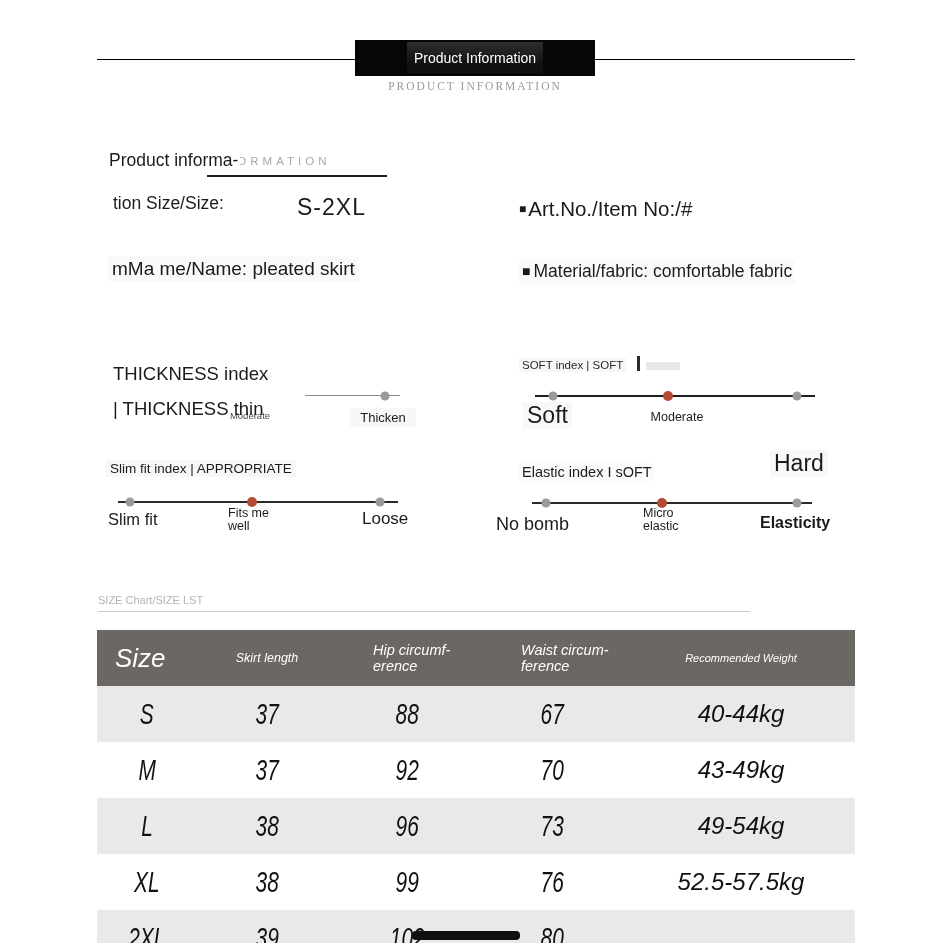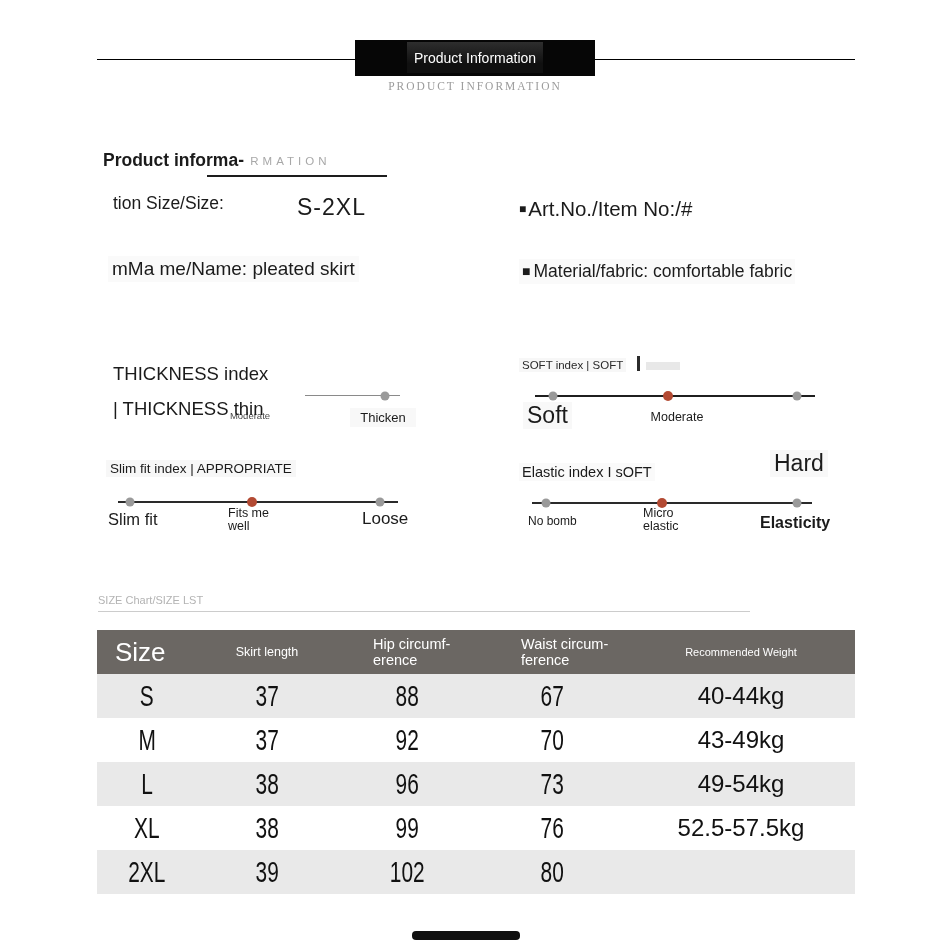--- a/index.html
+++ b/index.html
@@ -10,21 +10,21 @@
   .hline{position:absolute;left:97px;top:59px;width:758px;height:1px;background:#000;}
   .banner{position:absolute;left:355px;top:40px;width:240px;height:36px;background:#060606;}
   .banner-inner{position:absolute;left:52px;top:2px;width:136px;height:31px;
                 background:linear-gradient(180deg,#2e2e2e 0%,#101010 70%);}
   .banner-title{position:absolute;left:0;top:0;width:100%;height:100%;display:flex;
                 align-items:center;justify-content:center;color:#fff;font-size:14px;white-space:nowrap;}
   .ghost-header{position:absolute;left:345px;top:80px;width:260px;text-align:center;
                 font-family:"Liberation Serif",serif;font-size:11.5px;letter-spacing:2px;color:#9b9b9b;}
 
   
-  .p-line1{position:absolute;left:103px;top:150px;font-size:17.5px;background:#fff;z-index:2;padding-right:2px;font-weight:bold;}
+  .p-line1{position:absolute;left:109px;top:150px;font-size:17.5px;background:#fff;z-index:2;padding-right:2px;}
   .p-ghost{position:absolute;left:214px;top:155px;font-size:11.5px;letter-spacing:4px;color:#a8a8a8;z-index:1;white-space:nowrap;}
   .p-underline{position:absolute;left:207px;top:175px;width:180px;height:2px;background:#1d1d1d;z-index:1;}
   .p-line2{position:absolute;left:113px;top:193px;font-size:17.5px;}
   .p-size{position:absolute;left:297px;top:194px;font-size:23px;letter-spacing:1px;}
   .p-name{position:absolute;left:108px;top:256px;font-size:19px;background:#fafafa;padding:2px 4px;}
   .p-art{position:absolute;left:519px;top:197px;font-size:20.5px;}
   .p-art .sq{font-size:12px;vertical-align:3px;margin-right:2px;}
   .p-mat{position:absolute;left:519px;top:259px;font-size:17.5px;background:#fafafa;padding:2px 3px;}
   .p-mat .sq{font-size:14px;vertical-align:1px;margin-right:3px;}
 
@@ -52,29 +52,29 @@
   
   .f-title{position:absolute;left:106px;top:460px;font-size:13.5px;background:#f7f7f7;padding:1px 4px;}
   .f-line{position:absolute;left:118px;top:501px;width:280px;height:1.5px;background:#2a2a2a;}
   .f-left{position:absolute;left:108px;top:510px;font-size:16.5px;}
   .f-mid{position:absolute;left:228px;top:507px;font-size:12.5px;line-height:1.05;}
   .f-right{position:absolute;left:362px;top:509px;font-size:17px;}
 
   
   .e-title{position:absolute;left:519px;top:463px;font-size:14.5px;background:#fafafa;padding:1px 3px;}
   .e-line{position:absolute;left:532px;top:502px;width:280px;height:1.5px;background:#2a2a2a;}
-  .e-left{position:absolute;left:528px;top:514px;font-size:12px;}
+  .e-left{position:absolute;left:496px;top:514px;font-size:18px;}
   .e-mid{position:absolute;left:643px;top:507px;font-size:12.5px;line-height:1.05;}
   .e-right{position:absolute;left:760px;top:514px;font-size:16px;font-weight:bold;}
 
   
   .sc-title{position:absolute;left:98px;top:594px;font-size:11px;color:#b3b3b3;}
   .sc-underline{position:absolute;left:98px;top:611px;width:652px;height:1px;background:#cccccc;}
   .table{position:absolute;left:97px;top:630px;width:758px;}
-  .trow{display:grid;grid-template-columns:100px 140px 140px 150px 228px;height:44px;align-items:center;}
+  .trow{display:grid;grid-template-columns:100px 140px 140px 150px 228px;height:56px;align-items:center;font-style:italic;}
   .thead{background:#6b6763;color:#ffffff;}
   .c{text-align:center;}
   .thead .c1{padding-left:18px;font-size:26px;text-align:left;}
   .thead .c2{font-size:12.5px;}
   .thead .c3,.thead .c4{text-align:left;font-size:14.5px;line-height:1.12;}
   .thead .c3{padding-left:36px;}
   .thead .c4{padding-left:44px;}
   .thead .c5{font-size:11px;}
   .r-alt{background:#e9e9e9;}
   .num{font-size:29px;display:inline-block;transform:scaleX(.72);color:#111;}

